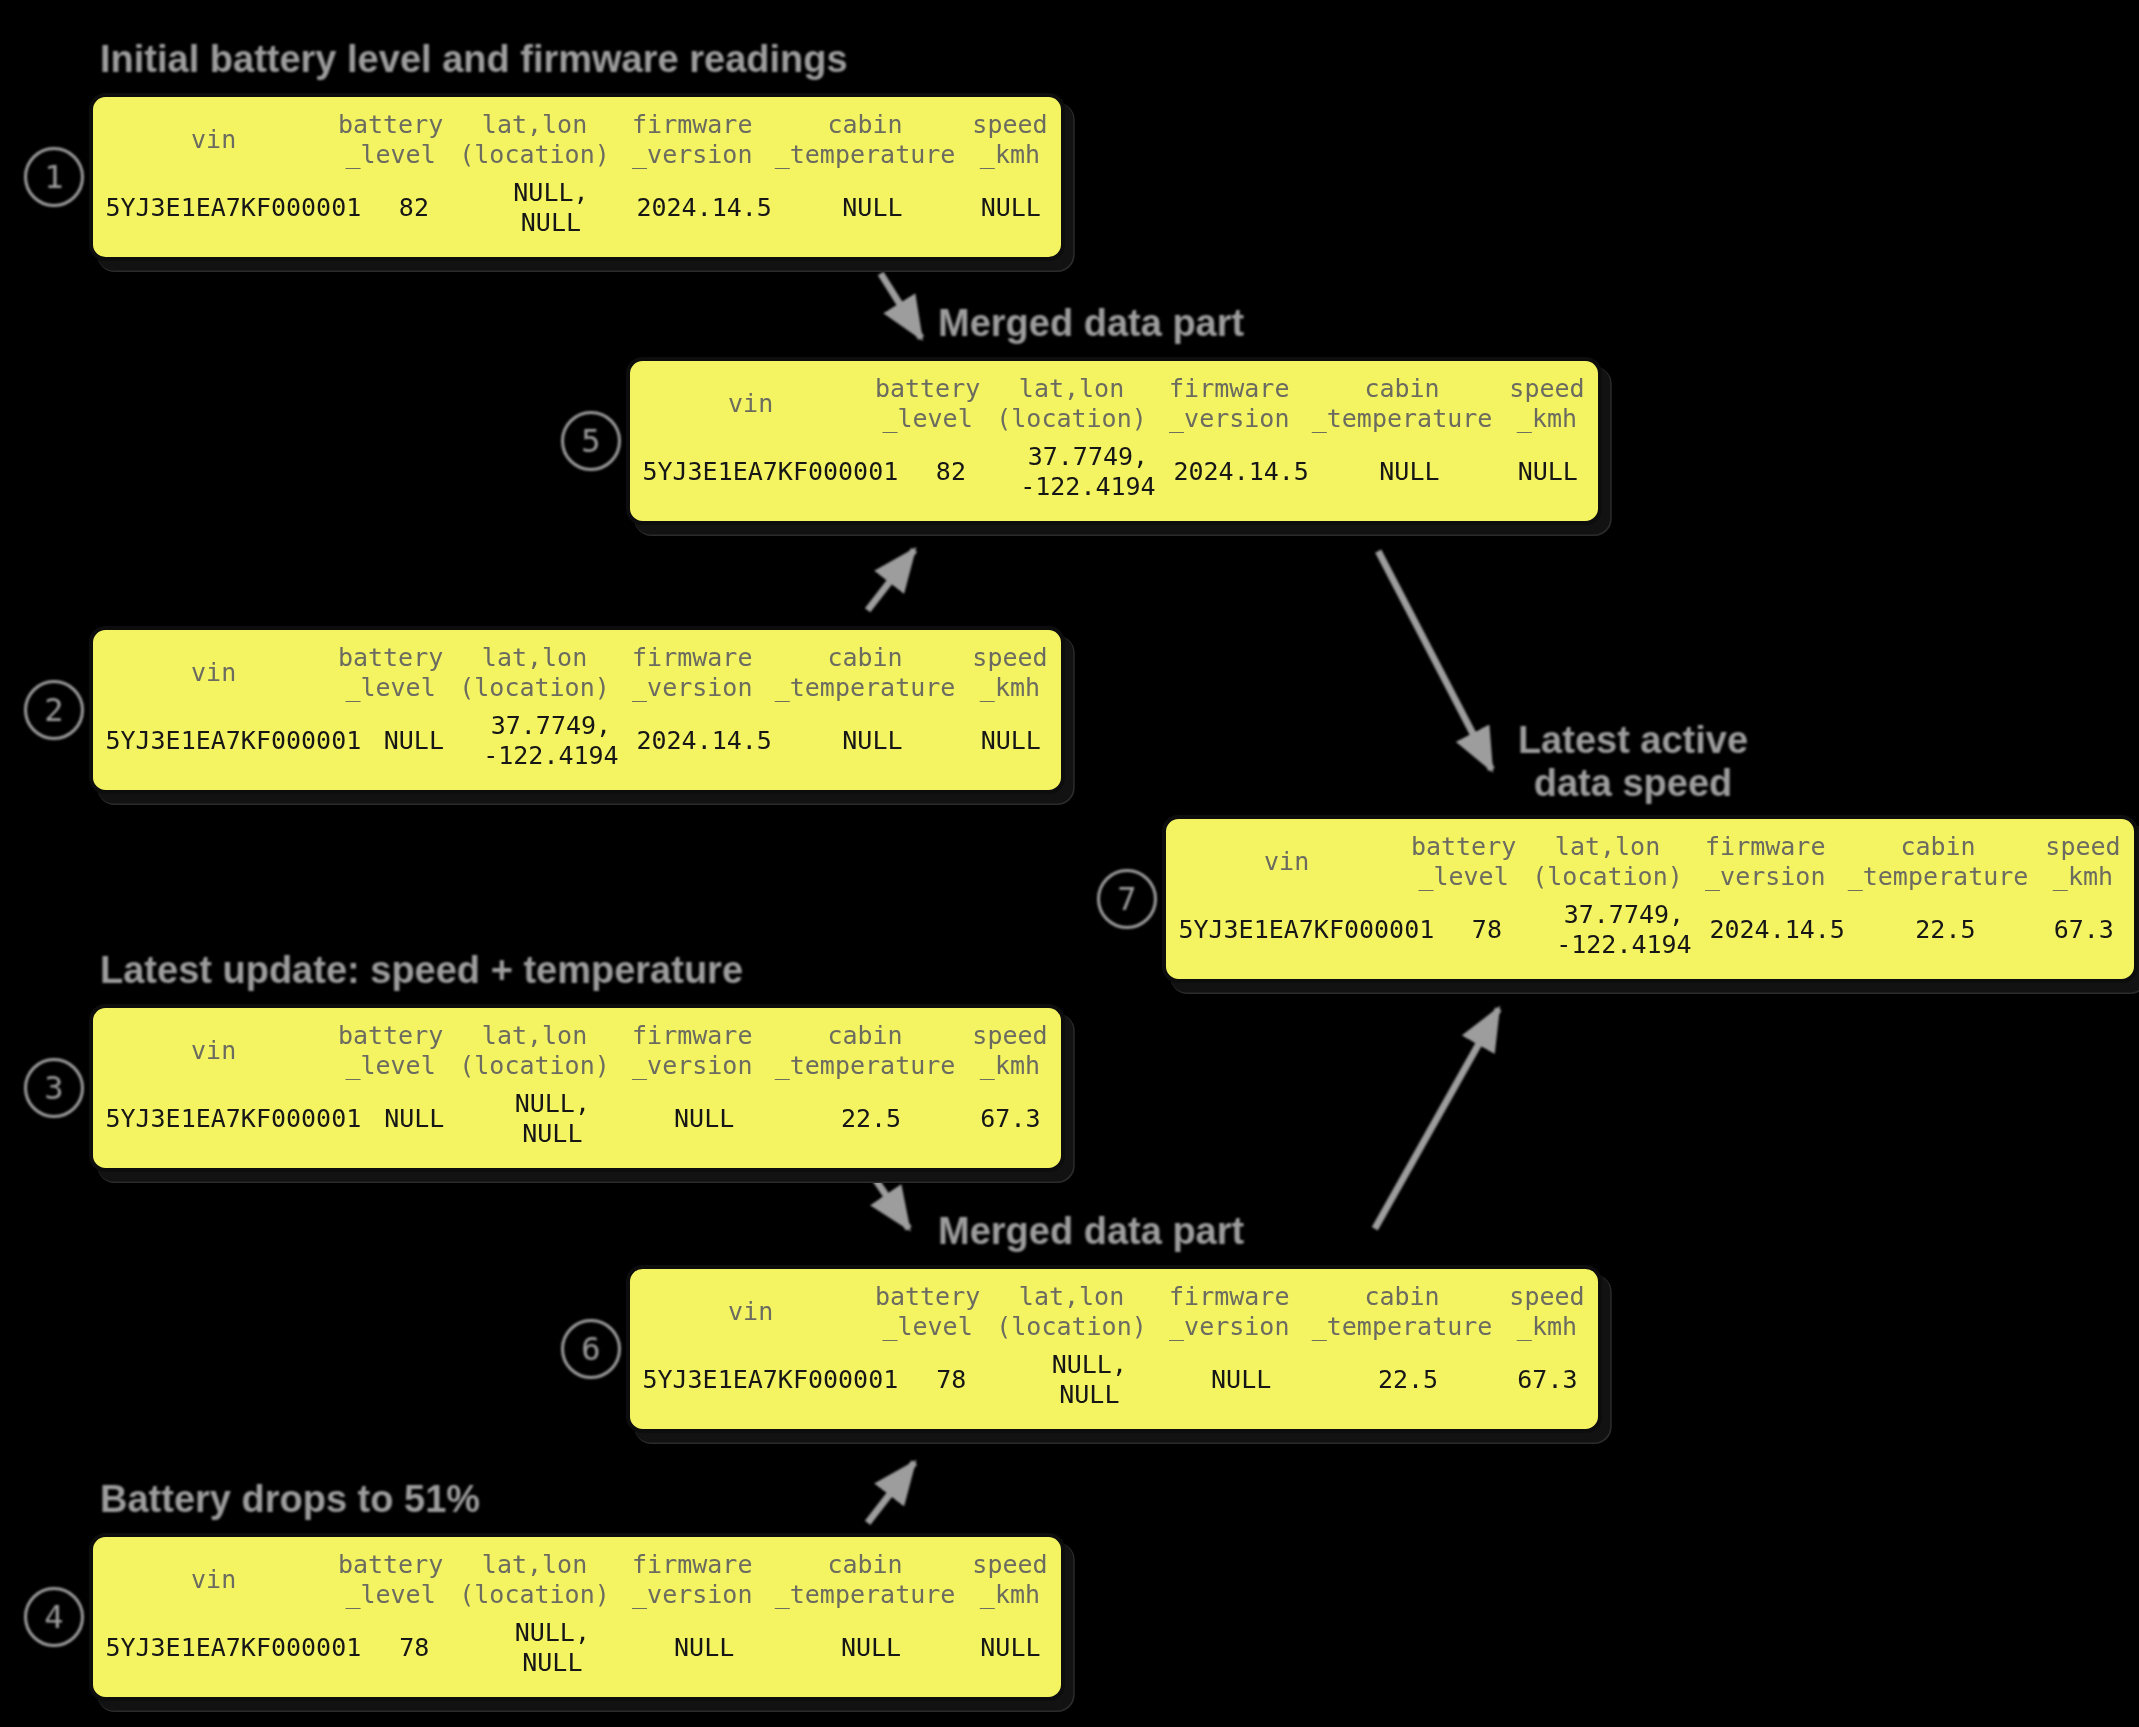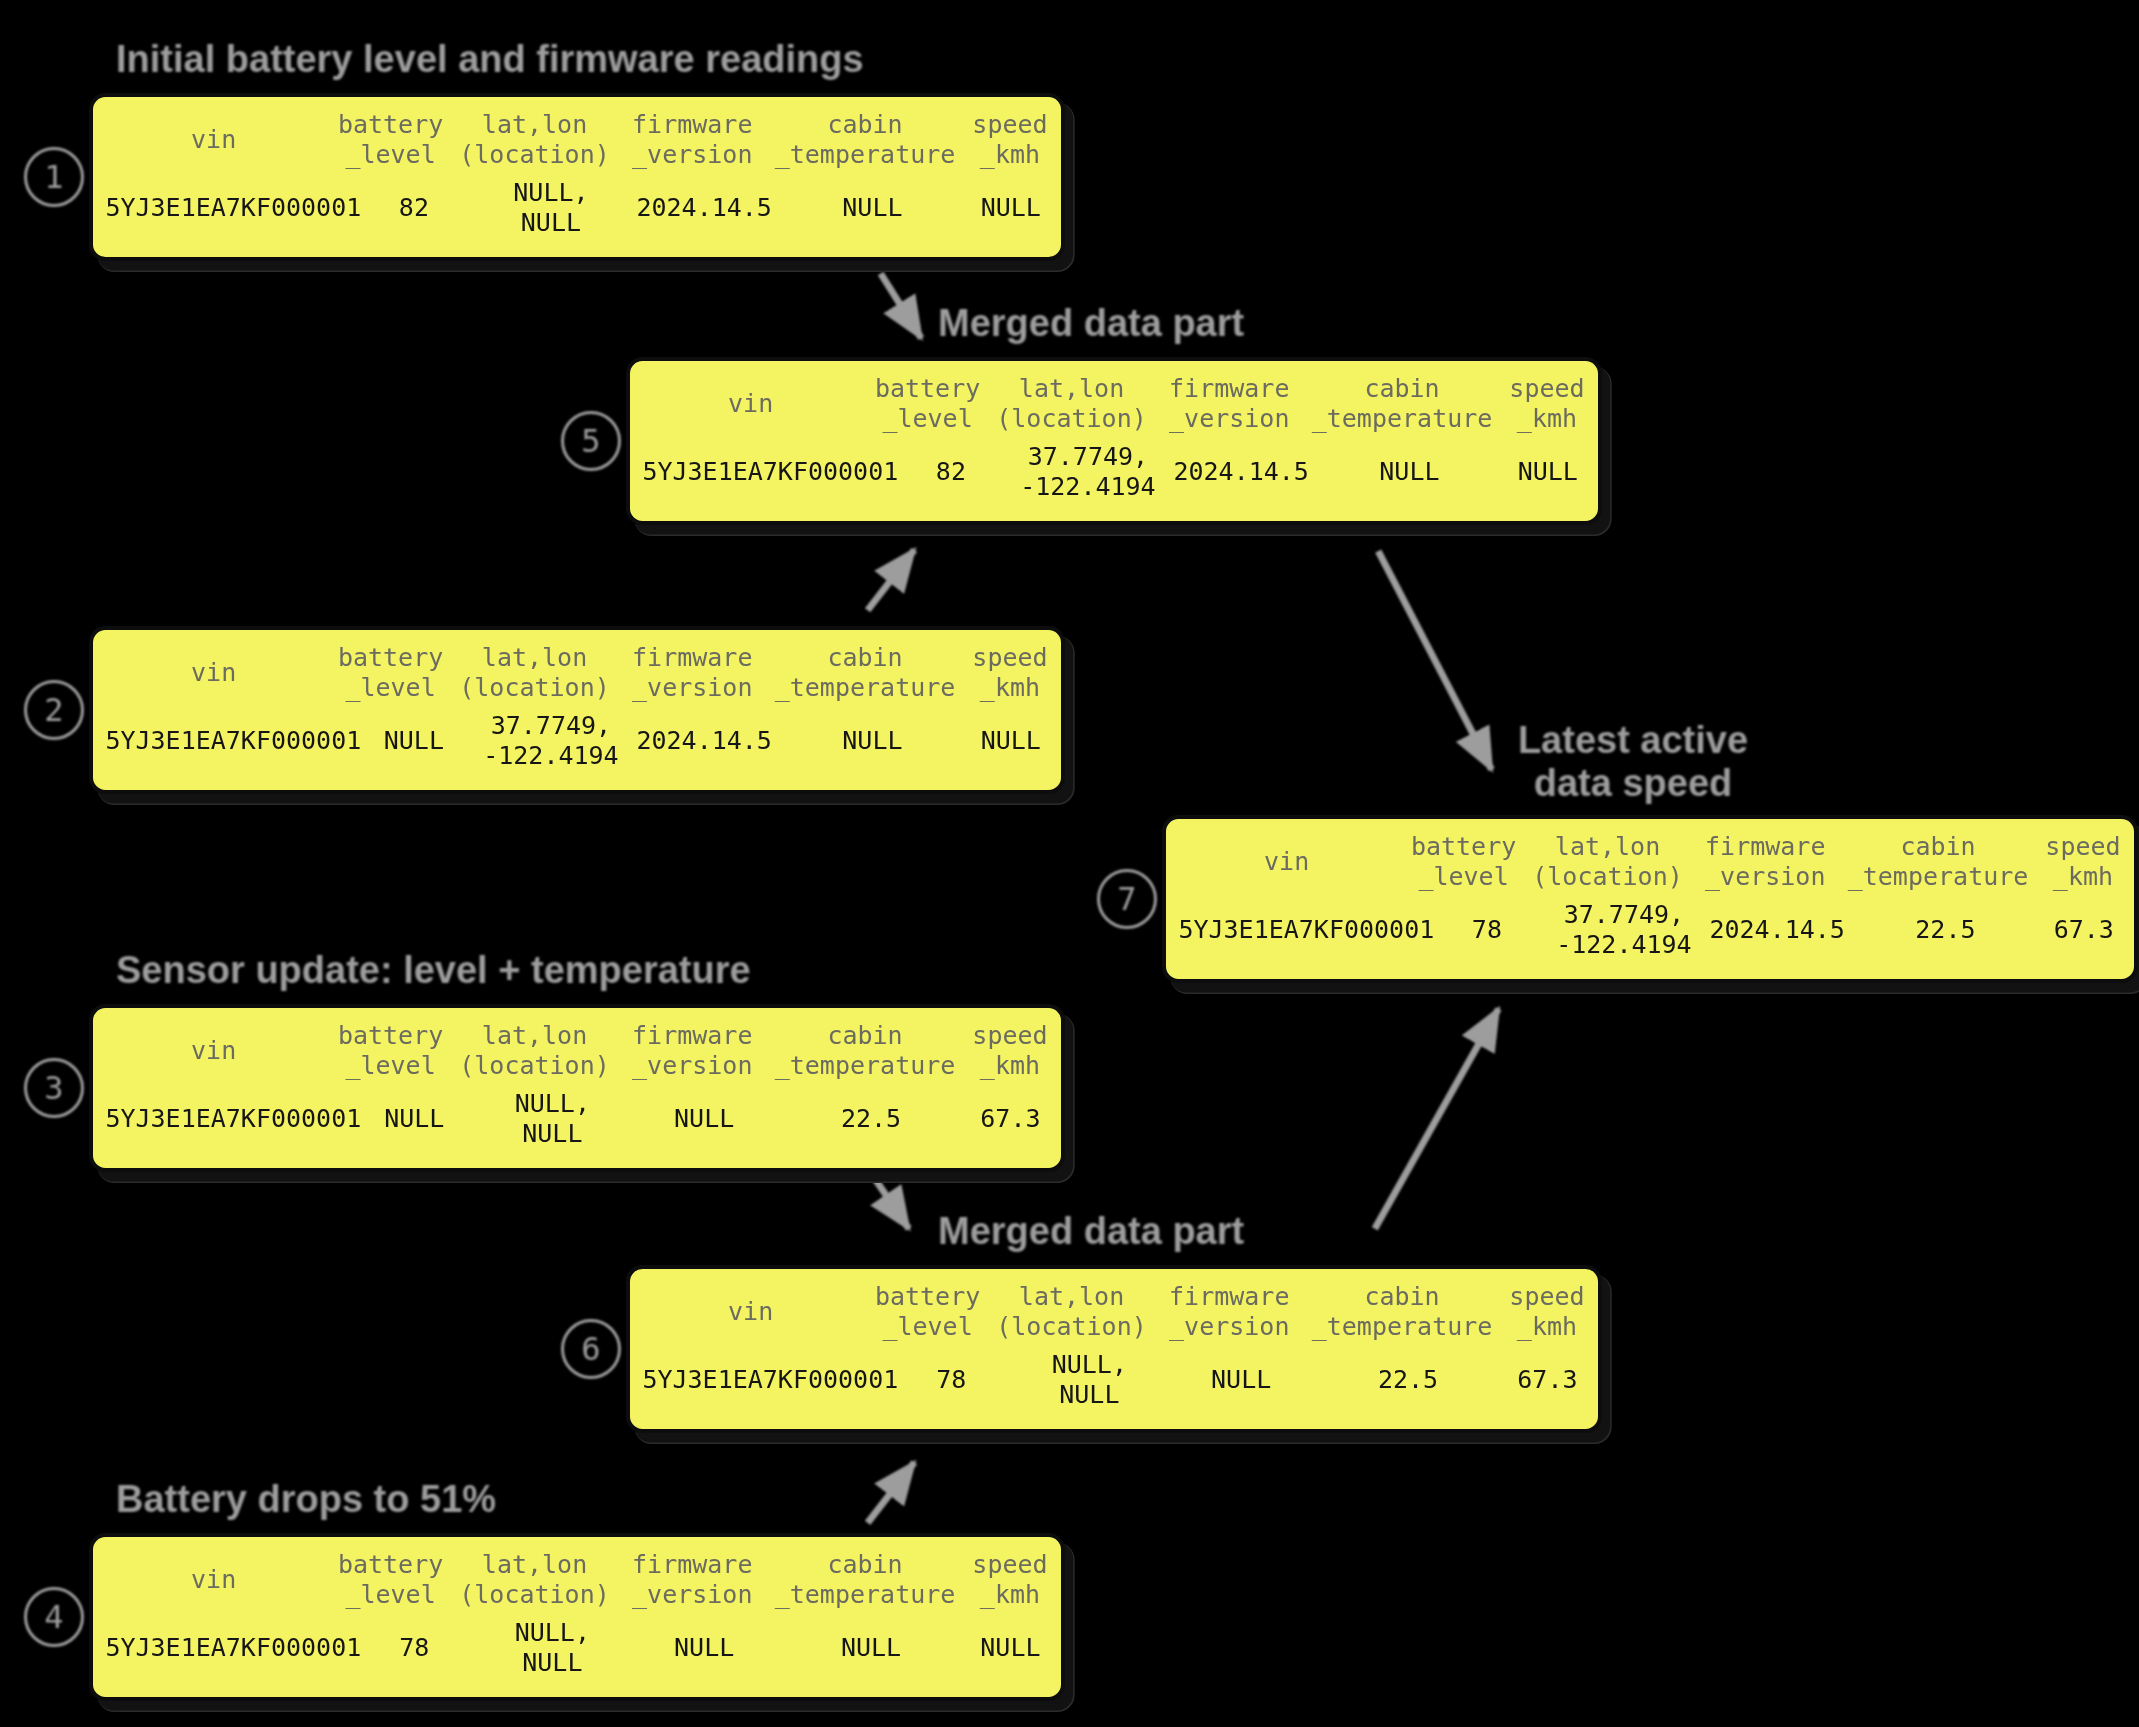--- a/index.html
+++ b/index.html
@@ -52,21 +52,21 @@
   .fuzzy{filter:blur(0.9px);}
   .title{
     position:absolute;
     margin:0;
     font-family:"Liberation Sans",sans-serif;
     font-size:38px;line-height:43px;
     font-weight:600;
     color:#9d9d9d;
     white-space:nowrap;
   }
-  .c1 .title,.c2 .title,.c3 .title,.c4 .title{left:23px;bottom:calc(100% + 16.5px);}
+  .c1 .title,.c2 .title,.c3 .title,.c4 .title{left:7px;bottom:calc(100% + 16.5px);}
   .c5 .title,.c6 .title{left:308px;bottom:calc(100% + 16.5px);}
   .c7 .title{
     left:316px;bottom:calc(100% + 13.7px);
     width:302px;text-align:center;white-space:pre-line;
   }
   .circle{
     position:absolute;
     left:-69px;top:50%;
     width:60px;height:60px;
     margin-top:-30px;
@@ -176,21 +176,21 @@
         <div class="td w2 two-line">37.7749,
 -122.4194</div>
         <div class="td w3">2024.14.5</div>
         <div class="td w4">NULL</div>
         <div class="td w5">NULL</div>
       </div>
     </div>
   </section>
     <section class="card c3">
     <span class="circle fuzzy">3</span>
-    <h2 class="title fuzzy">Sensor update: level + temperature</h2>
+    <h2 class="title fuzzy">Latest update: speed + temperature</h2>
     <div class="table">
       <div class="thead">
         <div class="th w0">
           <span>vin</span>
             <span></span>
         </div>
         <div class="th w1">
           <span>battery</span>
             <span>_level</span>
         </div>

